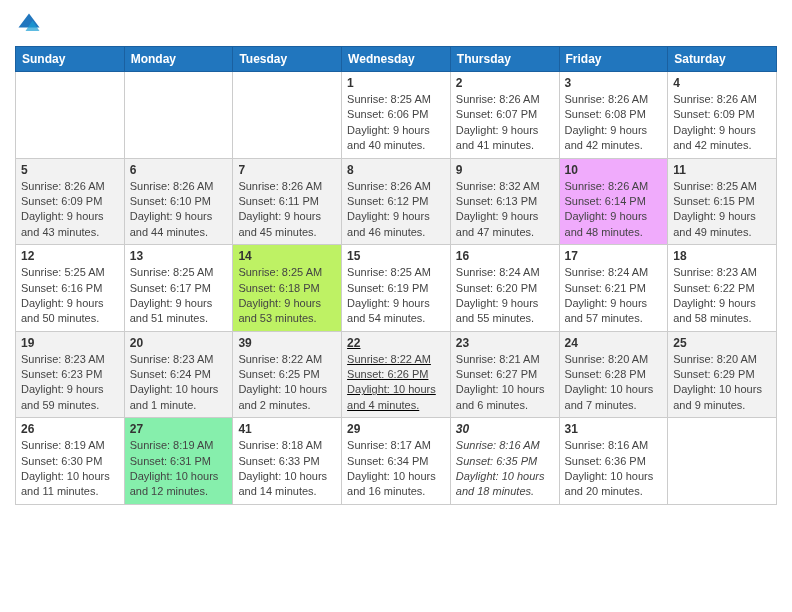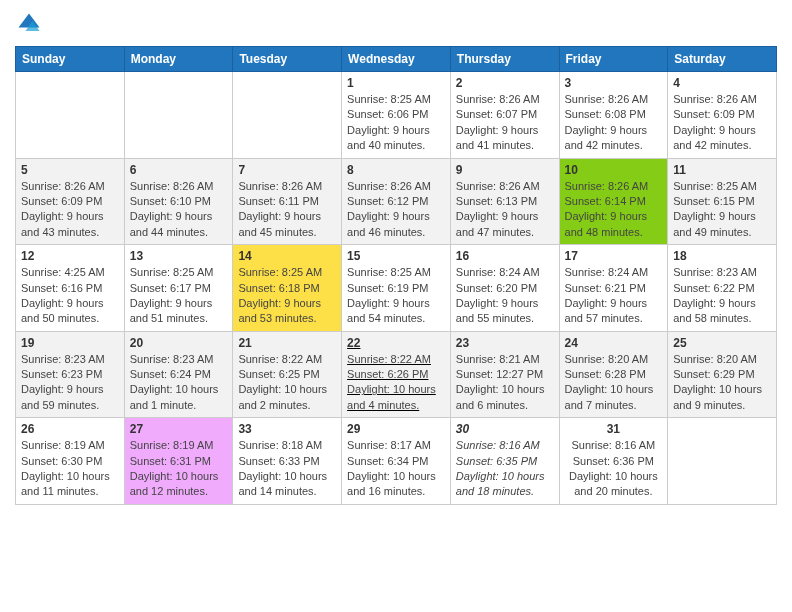--- a/index.html
+++ b/index.html
@@ -179,51 +179,51 @@
 Daylight: 9 hours and 45 minutes.</div>
           </td>
           <td style="background-color: rgb(242, 242, 242);">
             <span class="day-num">8</span>
             <div class="day-info">Sunrise: 8:26 AM
 Sunset: 6:12 PM
 Daylight: 9 hours and 46 minutes.</div>
           </td>
           <td style="background-color: rgb(242, 242, 242);">
             <span class="day-num">9</span>
-            <div class="day-info">Sunrise: 8:26 AM
+            <div class="day-info">Sunrise: 8:32 AM
 Sunset: 6:13 PM
 Daylight: 9 hours and 47 minutes.</div>
           </td>
-          <td style="background-color: #84cc16;">
+          <td style="background-color: #f0abfc;">
             <span class="day-num">10</span>
             <div class="day-info">Sunrise: 8:26 AM
 Sunset: 6:14 PM
 Daylight: 9 hours and 48 minutes.</div>
           </td>
           <td style="background-color: rgb(242, 242, 242);">
             <span class="day-num">11</span>
             <div class="day-info">Sunrise: 8:25 AM
 Sunset: 6:15 PM
 Daylight: 9 hours and 49 minutes.</div>
           </td>
         </tr>
         <tr>
           <td style="background-color: rgb(255, 255, 255); margin-top: 16px;">
             <span class="day-num">12</span>
-            <div class="day-info">Sunrise: 4:25 AM
+            <div class="day-info">Sunrise: 5:25 AM
 Sunset: 6:16 PM
 Daylight: 9 hours and 50 minutes.</div>
           </td>
           <td style="background-color: rgb(255, 255, 255); margin-left: 36px;">
             <span class="day-num">13</span>
             <div class="day-info">Sunrise: 8:25 AM
 Sunset: 6:17 PM
 Daylight: 9 hours and 51 minutes.</div>
           </td>
-          <td style="background-color: #fde047;">
+          <td style="background-color: #bef264;">
             <span class="day-num">14</span>
             <div class="day-info">Sunrise: 8:25 AM
 Sunset: 6:18 PM
 Daylight: 9 hours and 53 minutes.</div>
           </td>
           <td style="background-color: rgb(255, 255, 255);">
             <span class="day-num">15</span>
             <div class="day-info">Sunrise: 8:25 AM
 Sunset: 6:19 PM
 Daylight: 9 hours and 54 minutes.</div>
@@ -254,35 +254,35 @@
 Sunset: 6:23 PM
 Daylight: 9 hours and 59 minutes.</div>
           </td>
           <td style="background-color: rgb(242, 242, 242);">
             <span class="day-num">20</span>
             <div class="day-info">Sunrise: 8:23 AM
 Sunset: 6:24 PM
 Daylight: 10 hours and 1 minute.</div>
           </td>
           <td style="background-color: rgb(242, 242, 242);">
-            <span class="day-num">21</span>
+            <span class="day-num">39</span>
             <div class="day-info">Sunrise: 8:22 AM
 Sunset: 6:25 PM
 Daylight: 10 hours and 2 minutes.</div>
           </td>
           <td style="background-color: rgb(242, 242, 242); text-decoration: underline;">
             <span class="day-num">22</span>
             <div class="day-info">Sunrise: 8:22 AM
 Sunset: 6:26 PM
 Daylight: 10 hours and 4 minutes.</div>
           </td>
           <td style="background-color: rgb(242, 242, 242);">
             <span class="day-num">23</span>
             <div class="day-info">Sunrise: 8:21 AM
-Sunset: 12:27 PM
+Sunset: 6:27 PM
 Daylight: 10 hours and 6 minutes.</div>
           </td>
           <td style="background-color: rgb(242, 242, 242);">
             <span class="day-num">24</span>
             <div class="day-info">Sunrise: 8:20 AM
 Sunset: 6:28 PM
 Daylight: 10 hours and 7 minutes.</div>
           </td>
           <td style="background-color: rgb(242, 242, 242);">
             <span class="day-num">25</span>
@@ -291,45 +291,45 @@
 Daylight: 10 hours and 9 minutes.</div>
           </td>
         </tr>
         <tr>
           <td style="background-color: rgb(255, 255, 255);">
             <span class="day-num">26</span>
             <div class="day-info">Sunrise: 8:19 AM
 Sunset: 6:30 PM
 Daylight: 10 hours and 11 minutes.</div>
           </td>
-          <td style="background-color: #f0abfc;">
+          <td style="background-color: #86efac;">
             <span class="day-num">27</span>
             <div class="day-info">Sunrise: 8:19 AM
 Sunset: 6:31 PM
 Daylight: 10 hours and 12 minutes.</div>
           </td>
           <td style="background-color: rgb(255, 255, 255);">
-            <span class="day-num">33</span>
+            <span class="day-num">41</span>
             <div class="day-info">Sunrise: 8:18 AM
 Sunset: 6:33 PM
 Daylight: 10 hours and 14 minutes.</div>
           </td>
           <td style="background-color: rgb(255, 255, 255);">
             <span class="day-num">29</span>
             <div class="day-info">Sunrise: 8:17 AM
 Sunset: 6:34 PM
 Daylight: 10 hours and 16 minutes.</div>
           </td>
           <td style="background-color: rgb(255, 255, 255); font-style: italic;">
             <span class="day-num">30</span>
             <div class="day-info">Sunrise: 8:16 AM
 Sunset: 6:35 PM
 Daylight: 10 hours and 18 minutes.</div>
           </td>
-          <td style="background-color: rgb(255, 255, 255); text-align: center;">
+          <td style="background-color: rgb(255, 255, 255);">
             <span class="day-num">31</span>
             <div class="day-info">Sunrise: 8:16 AM
 Sunset: 6:36 PM
 Daylight: 10 hours and 20 minutes.</div>
           </td>
           <td class="empty"></td>
         </tr>
       </tbody>
   </table>
 </div>

